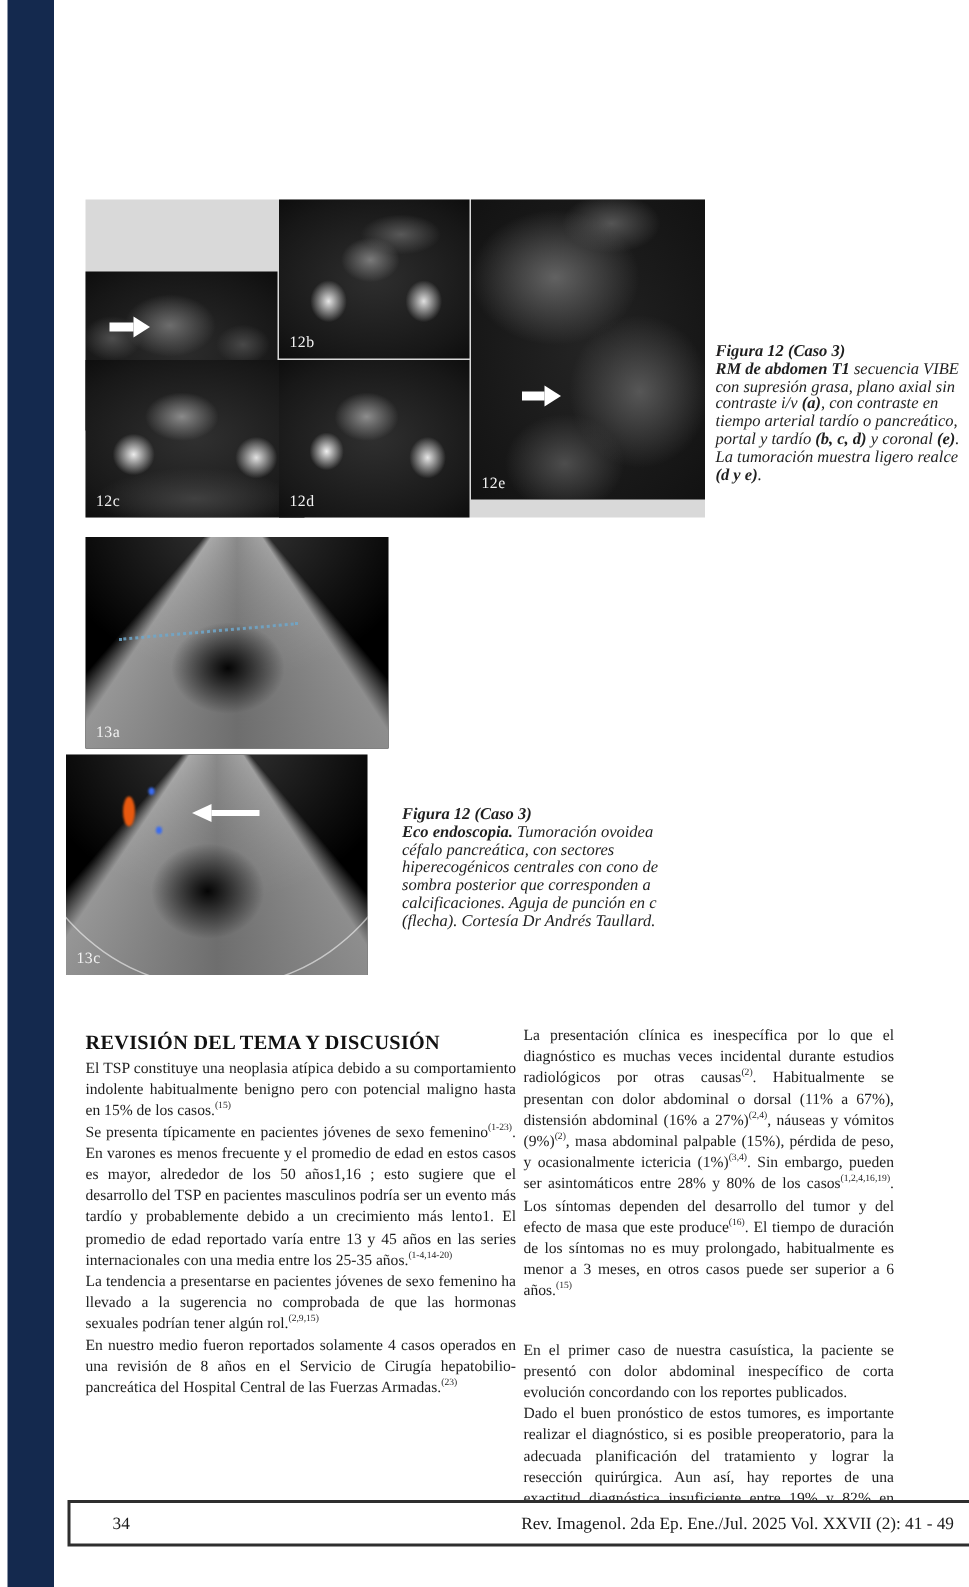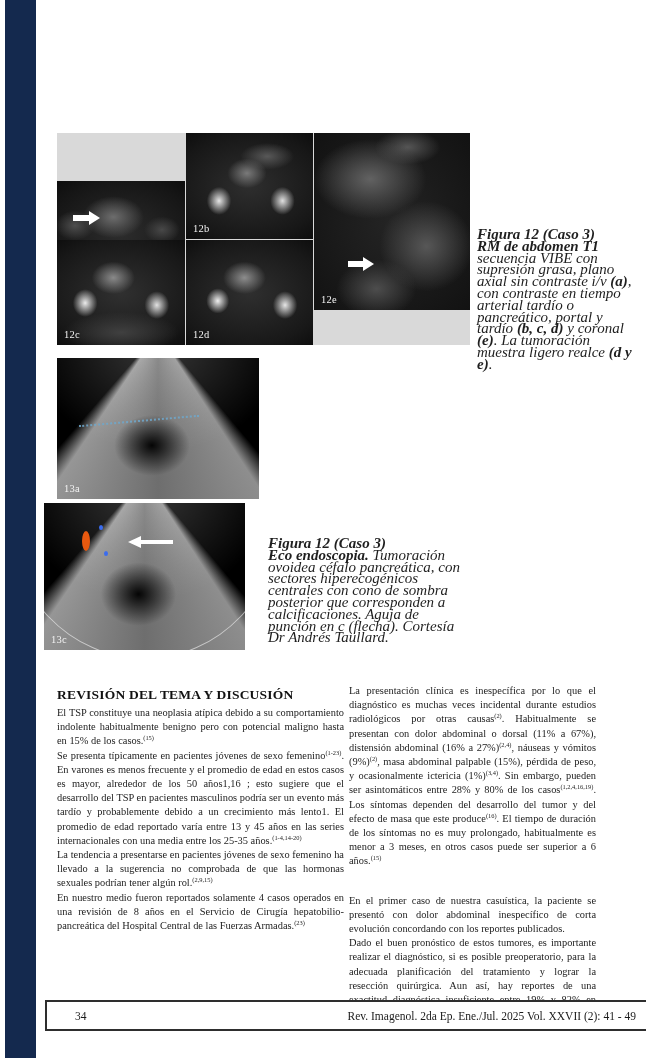--- a/index.html
+++ b/index.html
@@ -24,28 +24,28 @@
       radial-gradient(16% 22% at 76% 64%, #e0e0e0 0%, rgba(224,224,224,0) 60%),
       radial-gradient(22% 20% at 48% 38%, #7a7a7a 0%, rgba(122,122,122,0) 70%),
       radial-gradient(30% 18% at 64% 22%, #585858 0%, rgba(88,88,88,0) 70%),
       radial-gradient(82% 72% at 50% 50%, #2e2e2e 0%, #171717 70%, #0a0a0a 100%); }
   .m-c { left:0; top:107px; width:128px; height:105px;
     background:
       radial-gradient(16% 22% at 22% 60%, #ececec 0%, rgba(236,236,236,0) 60%),
       radial-gradient(16% 22% at 78% 62%, #e2e2e2 0%, rgba(226,226,226,0) 60%),
       radial-gradient(24% 22% at 44% 36%, #8a8a8a 0%, rgba(138,138,138,0) 70%),
       radial-gradient(60% 26% at 50% 88%, #404040 0%, rgba(64,64,64,0) 75%),
-      radial-gradient(82% 72% at 50% 50%, #303030 0%, #181818 70%, #0a0a0a 100%); }
+      radial-gradient(82% 72% at 50% 50%, #303030 0%, #181818 70%, #0a0a0a 100%); padding-left: 18px; }
   .m-d { left:129px; top:107px; width:127px; height:105px;
     background:
       radial-gradient(15% 20% at 25% 58%, #f0f0f0 0%, rgba(240,240,240,0) 60%),
       radial-gradient(16% 22% at 78% 62%, #e6e6e6 0%, rgba(230,230,230,0) 60%),
       radial-gradient(24% 22% at 46% 36%, #8d8d8d 0%, rgba(141,141,141,0) 70%),
       radial-gradient(82% 72% at 50% 50%, #2f2f2f 0%, #181818 70%, #0a0a0a 100%); }
-  .m-e { left:257px; top:0; width:156px; height:177px;
+  .m-e { left:257px; top:0; width:156px; height:200px;
     background:
       radial-gradient(48% 30% at 36% 26%, #626262 0%, rgba(98,98,98,0) 75%),
       radial-gradient(30% 14% at 60% 8%, #555555 0%, rgba(85,85,85,0) 70%),
       radial-gradient(40% 34% at 72% 64%, #575757 0%, rgba(87,87,87,0) 75%),
       radial-gradient(34% 22% at 40% 88%, #4d4d4d 0%, rgba(77,77,77,0) 75%),
       radial-gradient(92% 92% at 50% 50%, #242424 0%, #101010 85%); font-family: Liberation Serif, serif; }
   .plabel { position:absolute; left:7px; bottom:5px; color:#f2f2f2; font-size:10.5px; letter-spacing:.3px; }
 
   
   .arrow { position:absolute; }
@@ -77,21 +77,21 @@
     background:linear-gradient(118deg, transparent 58%, rgba(225,225,225,.45) 63%, transparent 70%); }
   .mline { position:absolute; left:22px; top:62px; width:120px; border-top:2px dotted #6fa8cc;
     transform:rotate(-5deg); opacity:.85; }
   .dot { position:absolute; border-radius:50%; filter:blur(.6px); }
   .d-or { background:#e8590f; }
   .d-fl { background:#ff9a1f; }
   .d-bl { background:#3a6cf0; }
   .d-rd { background:#d8301a; }
 
   
-  .caption { position:absolute; font-style:italic; font-size:15px; line-height:11.8px; color:#1f1f1f; }
+  .caption { position:absolute; font-style:italic; font-size:11px; line-height:11.8px; color:#1f1f1f; }
   .cap-title { font-weight:bold; }
   .caption .b { font-weight:bold; }
   .cap1 { left:477px; top:229px; width:164px; }
   .cap2 { left:268px; top:538px; width:196px; }
 
   
   .heading { position:absolute; left:57px; top:676px; width:300px;
     font-weight:bold; font-size:13.5px; letter-spacing:.2px; color:#111; }
   .col { position:absolute; text-align:justify; font-size:10.4px; line-height:14.2px; color:#1c1c1c; }
   .col p { margin:0; }

